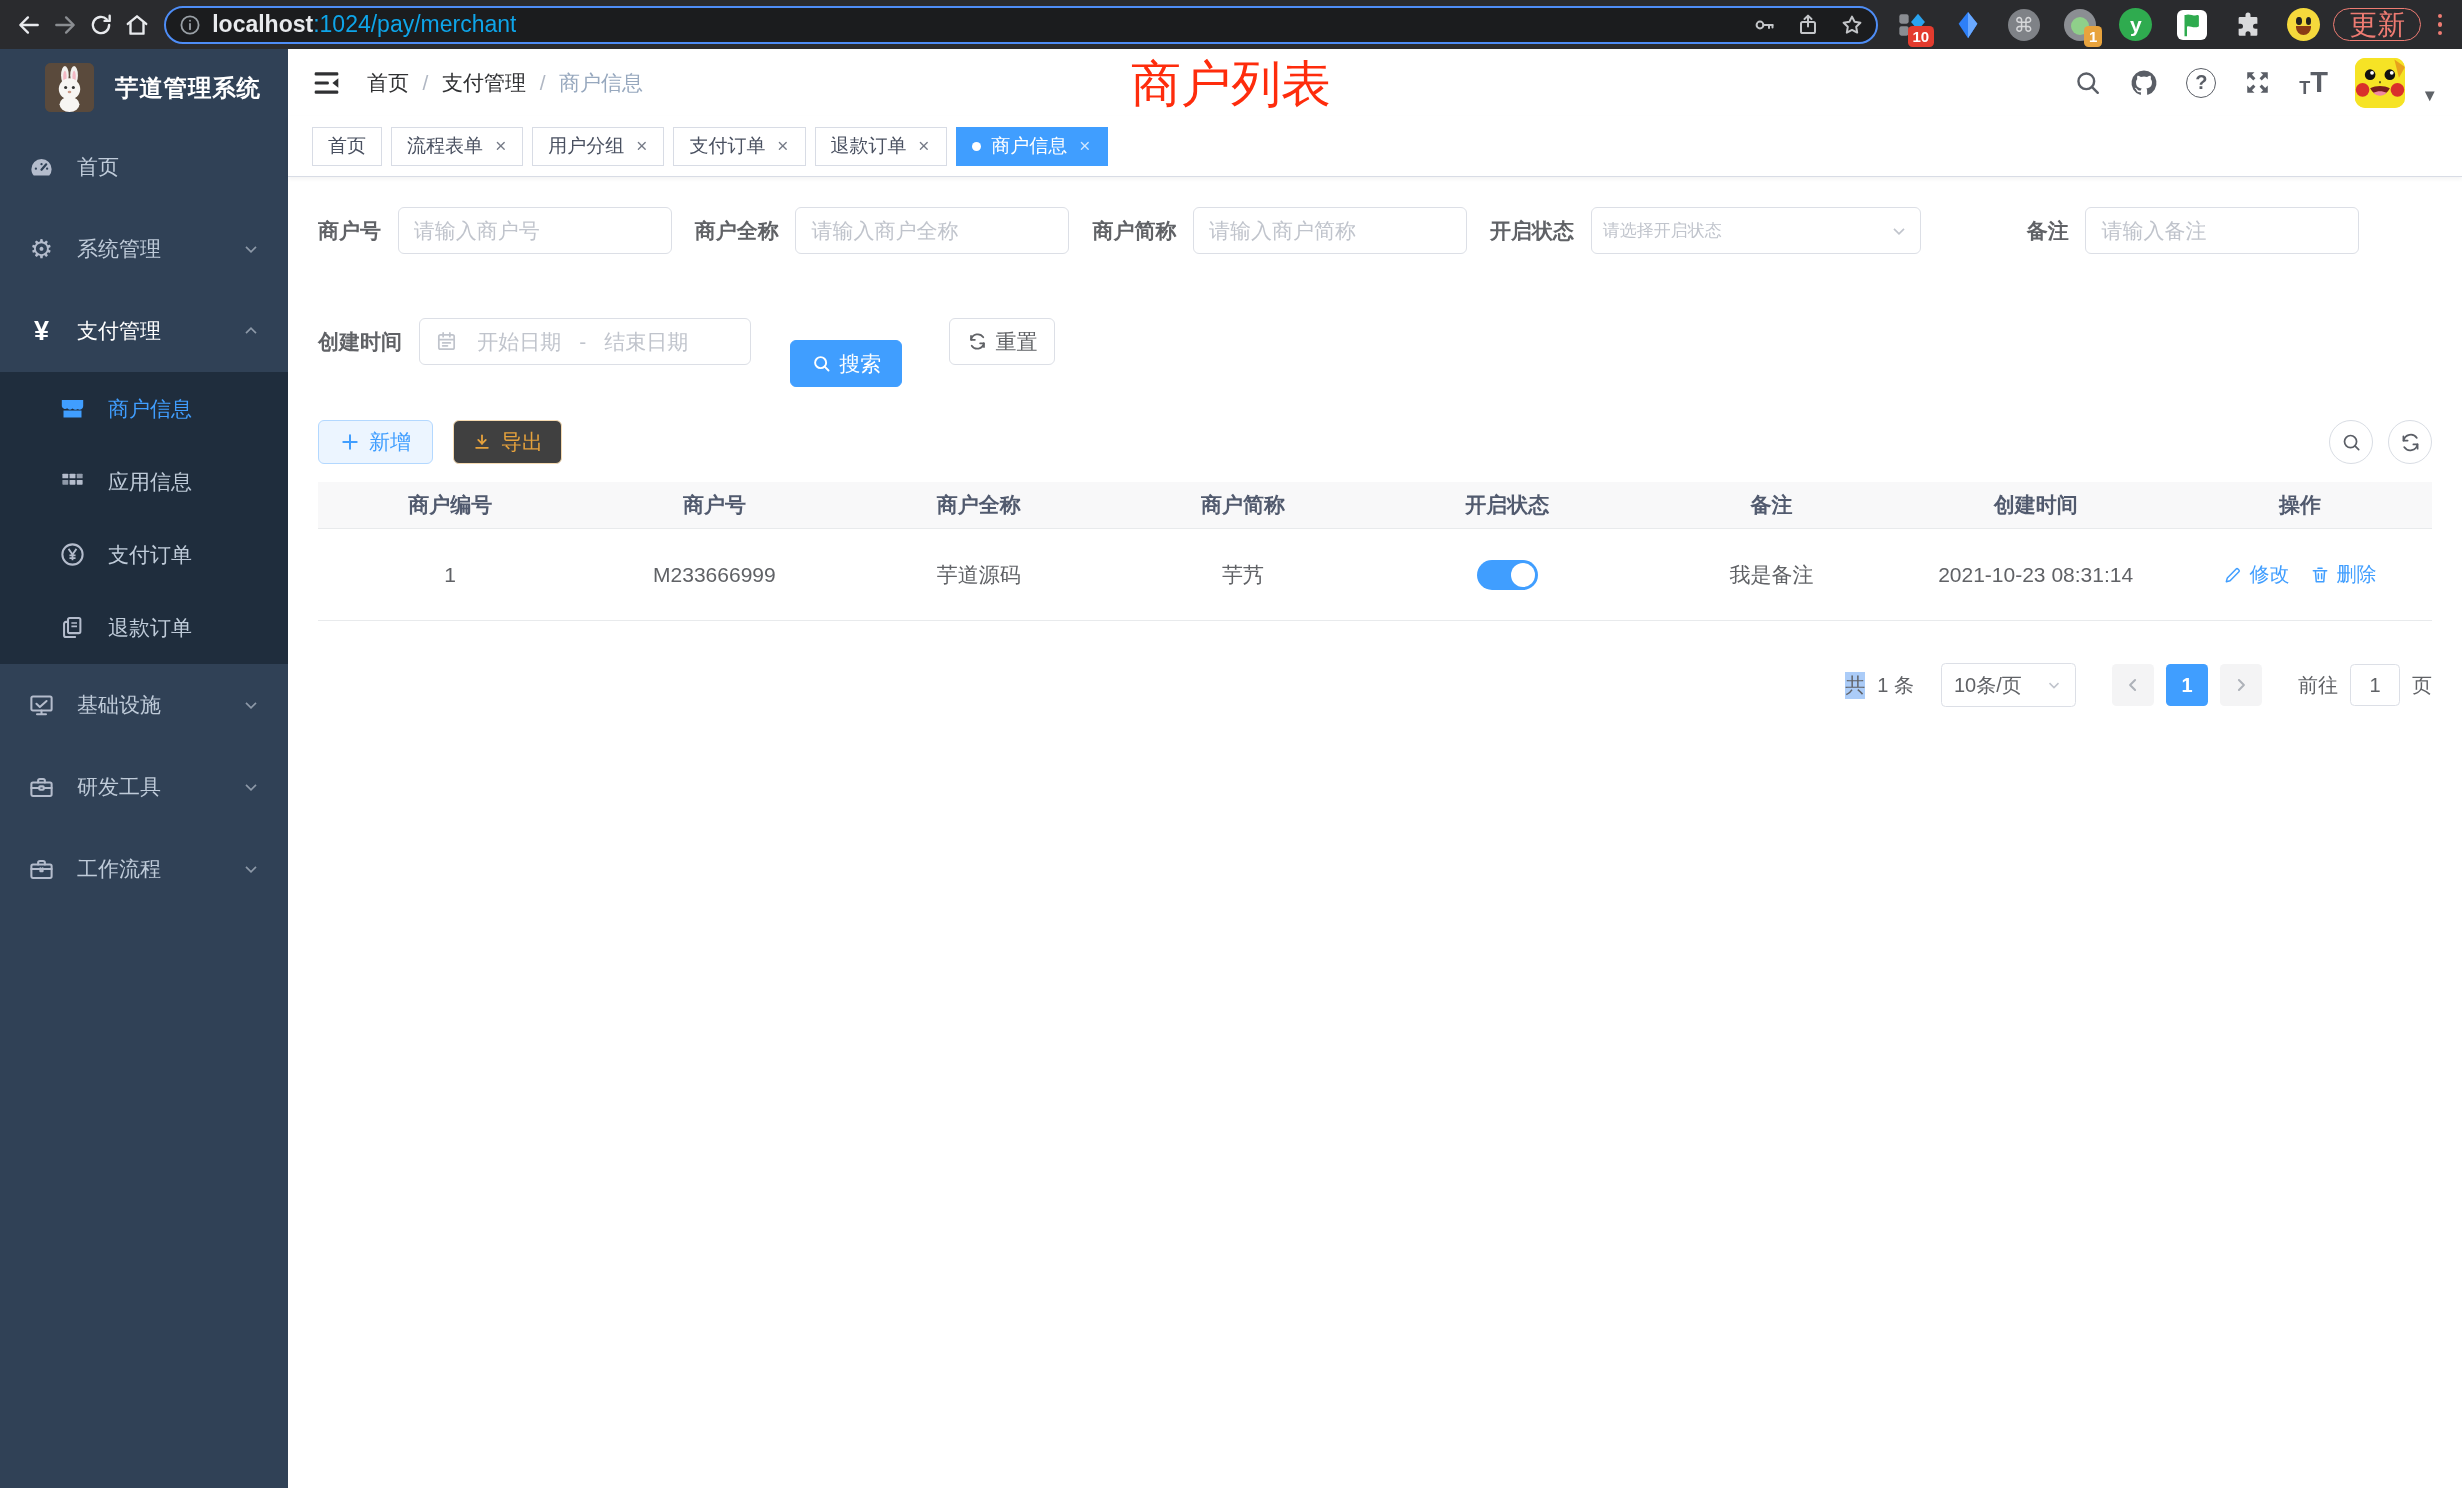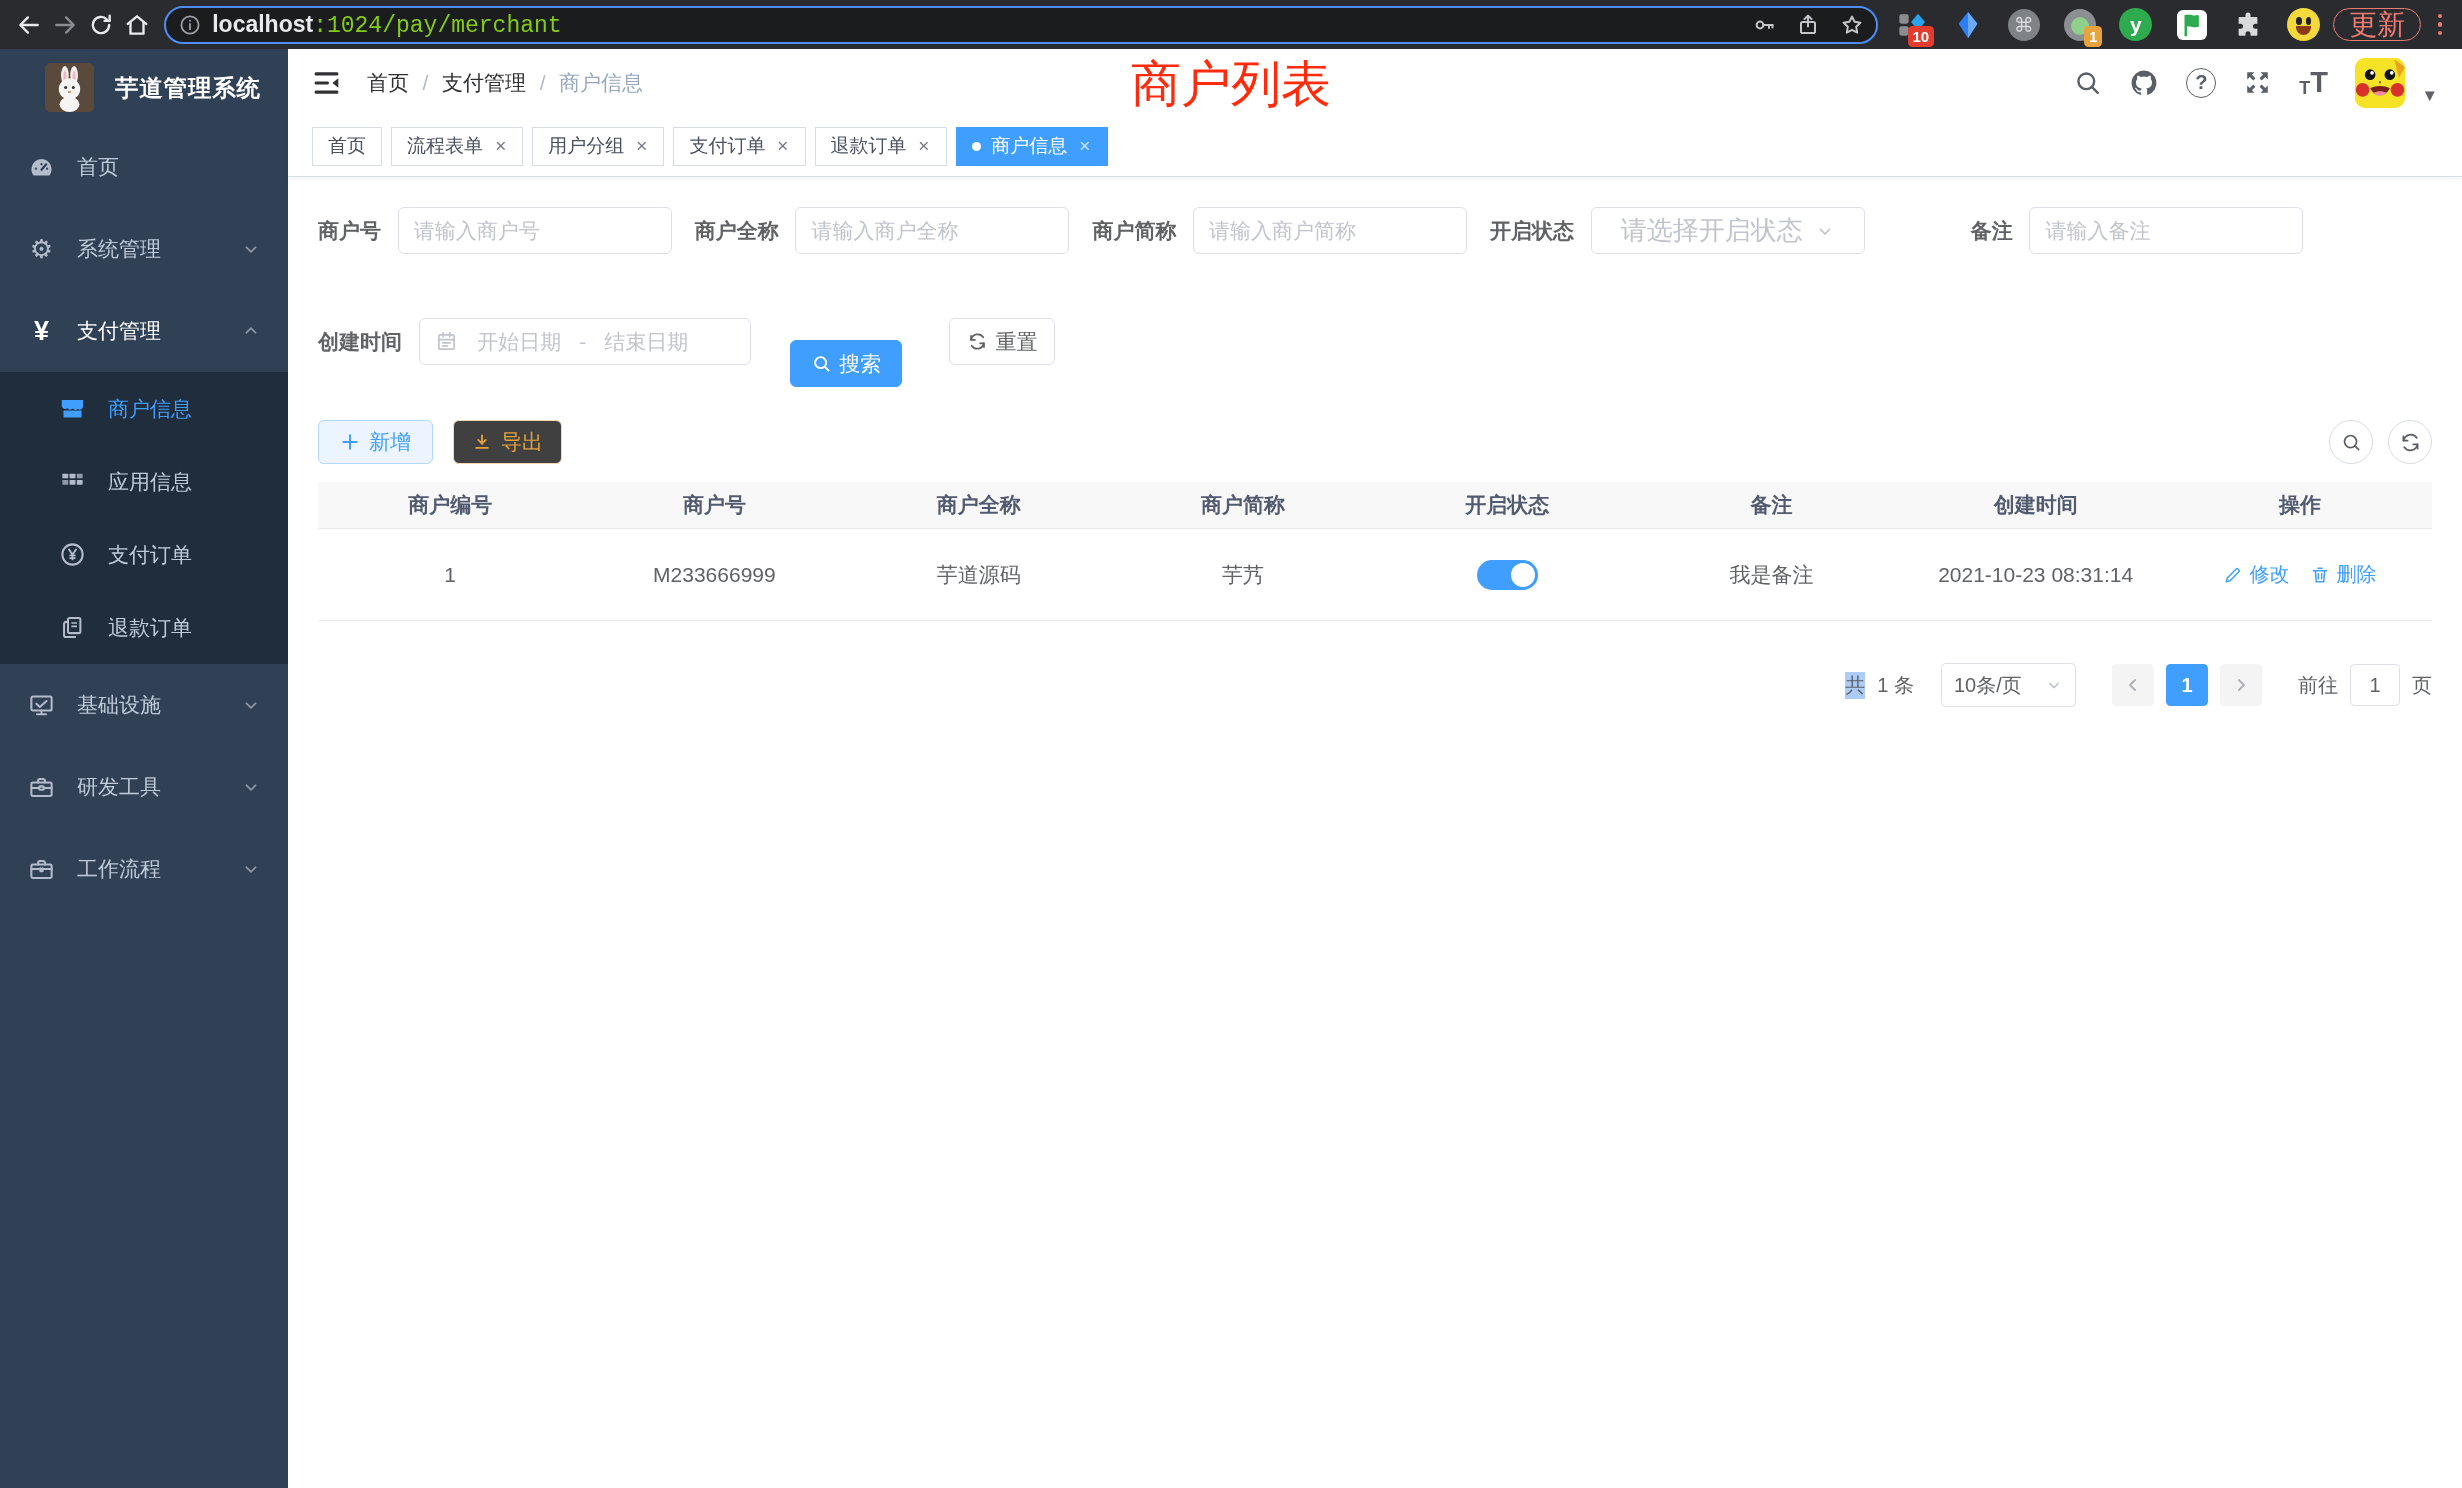--- a/index.html
+++ b/index.html
@@ -7,21 +7,21 @@
   .screen { position:relative; width:2462px; height:1489px; background:#fff; overflow:hidden; }
 
   
   .chrome { position:absolute; top:0; left:0; right:0; height:49px; background:#2a2b2e; display:flex; align-items:center; padding:0 10.6px; z-index:50; }
   .nav-btn { width:36px; height:36px; display:flex; align-items:center; justify-content:center; color:#e8eaed; flex:0 0 auto; }
   .nav-btn.dim { color:#8a8d91; }
   .url-pill { flex:1; height:38px; margin:0 9px; background:#1b1c1e; border:2.3px solid #4e8df6; border-radius:21px; display:flex; align-items:center; padding:0 12px; min-width:0; }
   .url-info { color:#9aa0a6; margin-right:10.6px; display:flex; }
   .url-text { font-size:23px; white-space:nowrap; overflow:hidden; }
   .url-host { color:#e8eaed; font-weight:700; }
-  .url-rest { color:#84cc16; font-weight:400;font-family:Liberation Mono, monospace; }
+  .url-rest { color:#0ea5e9; font-weight:400; }
   .url-right { margin-left:auto; display:flex; align-items:center; gap:20px; color:#c3c5c8; }
   .exts { display:flex; align-items:center; gap:21px; margin:0 7.6px; }
   .ext { position:relative; width:35px; height:35px; display:flex; align-items:center; justify-content:center; flex:0 0 auto; }
   .badge { position:absolute; right:-4.5px; bottom:-4.5px; background:#e33b2e; color:#fff; font-size:15px; line-height:1; padding:3px 4.5px; border-radius:4.5px; font-weight:700; }
   .badge.orange { background:#e8a33d; }
   .circle-ic { border-radius:50%; display:flex; align-items:center; justify-content:center; }
   .ext-cmd { width:32px; height:32px; background:#7f8287; color:#d7d8da; font-size:20px; font-family:"DejaVu Sans",sans-serif; }
   .ext-prof { width:32px; height:32px; background:#8b8e93; position:relative; }
   .ext-prof .inner { position:absolute; left:6.8px; top:8.3px; width:18px; height:18px; border-radius:50%; background:#8fd08a; }
   .ext-y { width:33px; height:33px; background:#2fab4f; color:#fff; font-size:21px; font-weight:700; }
@@ -72,21 +72,21 @@
 
   .page { padding:30px; }
 
   .filter-row { display:flex; align-items:center; }
   .filter-row.second { margin-top:42px; }
   .f-item { display:flex; align-items:center; margin-right:23px; }
   .f-item-remark { margin-left:83px; margin-right:0; }
   .f-label { font-size:21px; font-weight:700; color:#606266; margin-right:16.7px; white-space:nowrap; }
   .f-input { width:274px; height:47px; border:1.5px solid #dcdfe6; border-radius:6px; font-size:21px; color:#606266; padding:0 15px; outline:none; font-family:inherit; background:#fff; }
   .f-input::placeholder { color:#c0c4cc; }
-  .f-select { width:274px; height:47px; border:1.5px solid #dcdfe6; border-radius:6px; display:flex; align-items:center; padding:0 29px; color:#c0c4cc; font-size:26px; cursor:pointer; }
+  .f-select { width:330px; height:47px; border:1.5px solid #dcdfe6; border-radius:6px; display:flex; align-items:center; padding:0 11px; color:#c0c4cc; font-size:17px; cursor:pointer; }
   .f-select .chev { margin-left:auto; color:#c0c4cc; display:flex; }
   .date-range { width:332px; height:47px; border:1.5px solid #dcdfe6; border-radius:6px; display:flex; align-items:center; padding:0 10.6px; color:#c0c4cc; }
   .date-range .cal { display:flex; color:#c0c4cc; margin:0 4.5px; }
   .date-in { border:none; outline:none; width:114px; font-size:21px; color:#606266; text-align:center; font-family:inherit; }
   .date-in::placeholder { color:#c0c4cc; }
   .date-sep { color:#c0c4cc; font-size:21px; margin:0 3px; }
   .btn { display:inline-flex; align-items:center; justify-content:center; border-radius:6px; font-size:21px; cursor:pointer; font-family:inherit; }
   .btn-search { margin-left:39px; height:47px; padding:0 20px; background:#409eff; border:1.5px solid #409eff; color:#fff; gap:7.6px;margin-top:44px; }
   .btn-reset { margin-left:47px; height:47px; padding:0 16.7px; background:#fff; border:1.5px solid #dcdfe6; color:#606266; gap:7.6px; }
 

